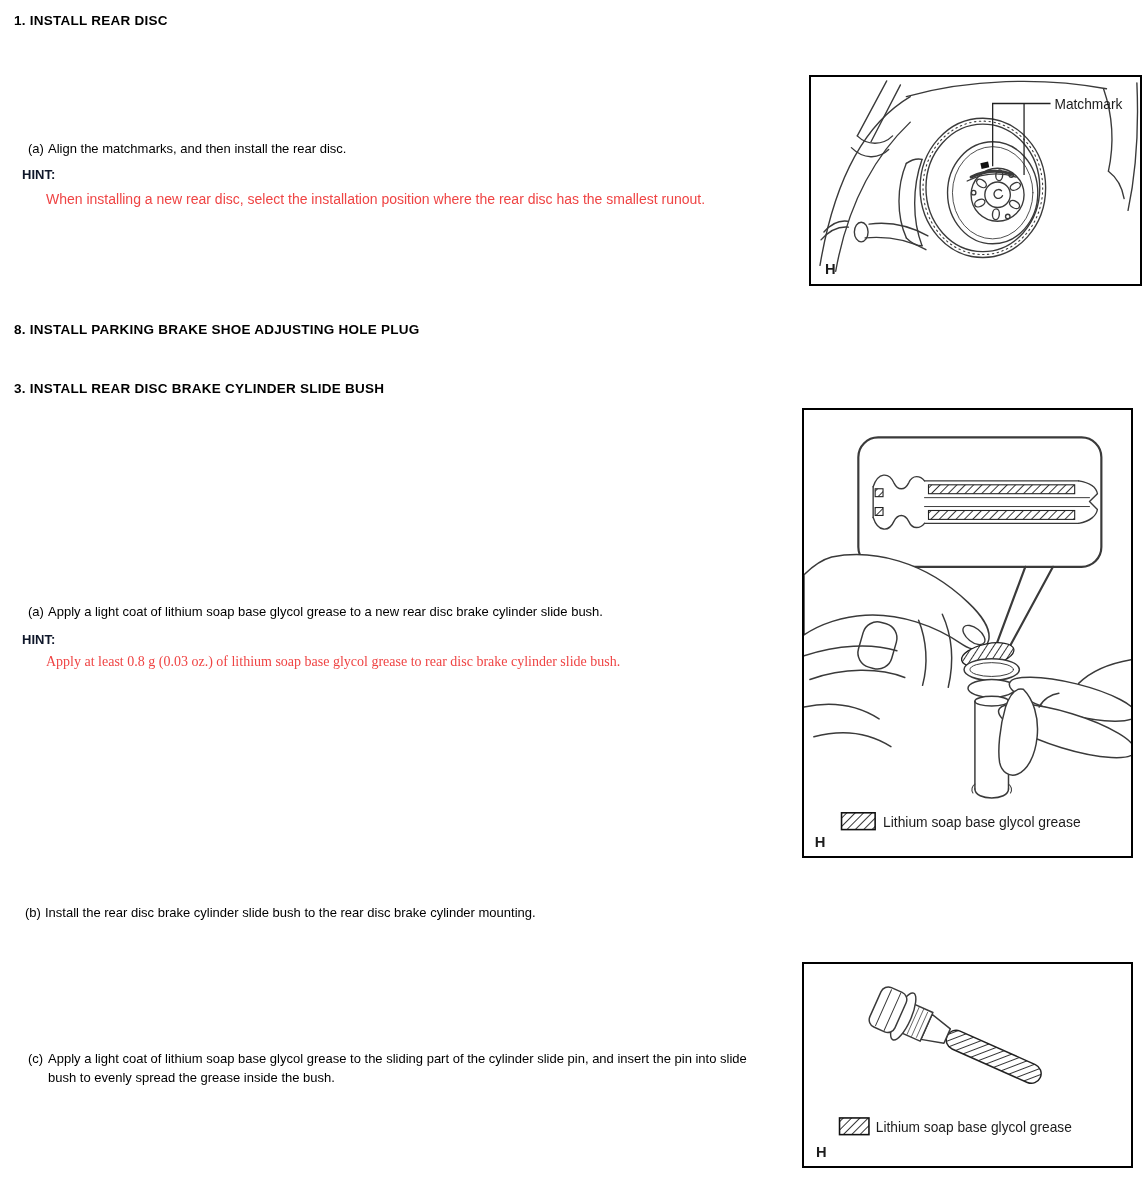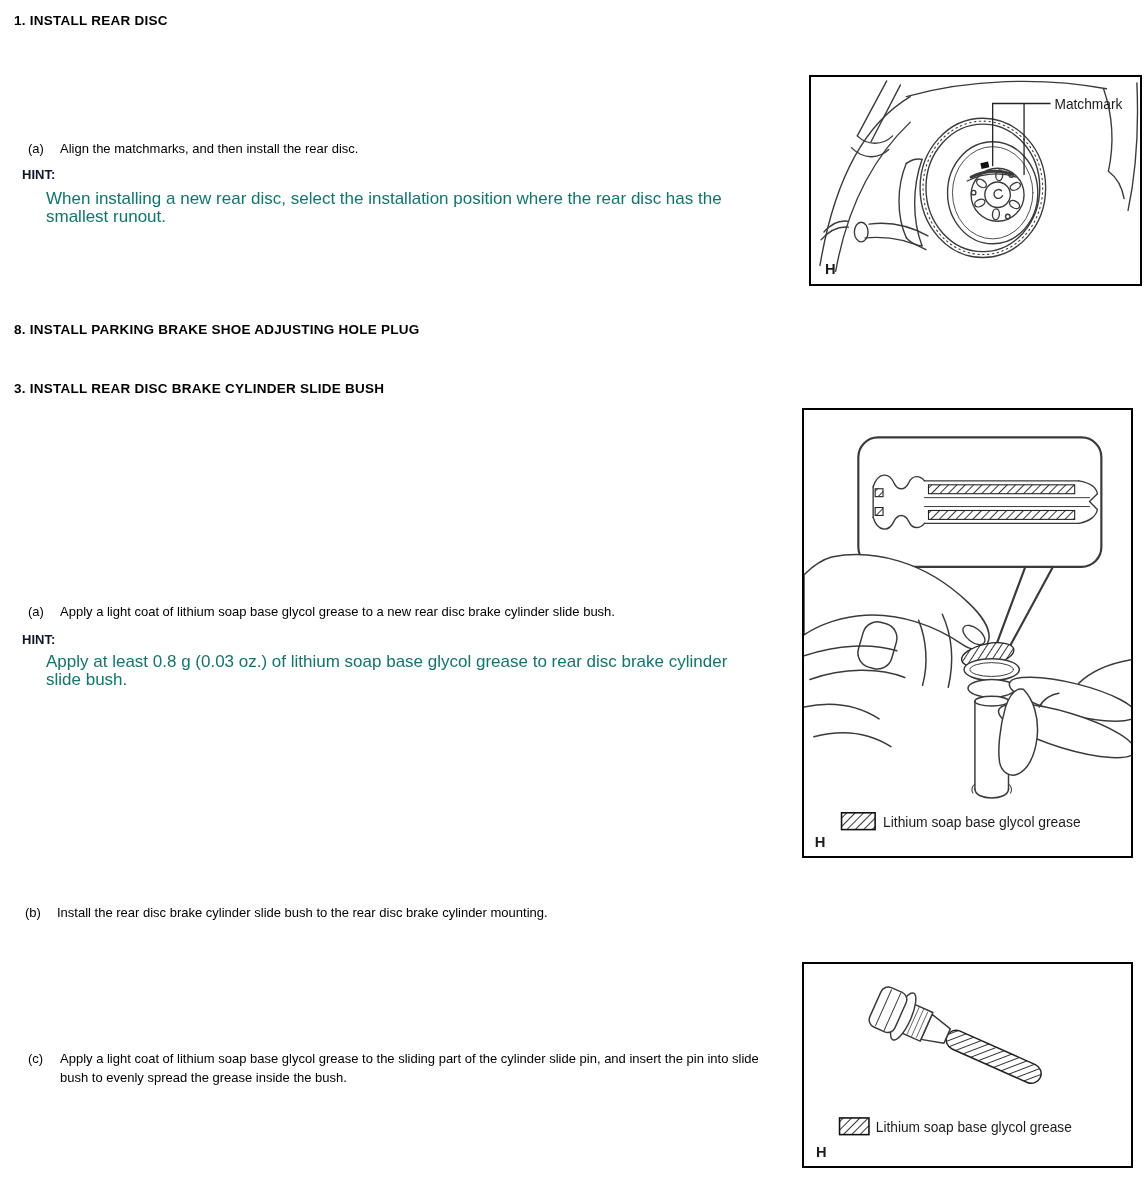--- a/index.html
+++ b/index.html
@@ -3,23 +3,23 @@
 <meta charset="utf-8">
 <style>
   html,body{margin:0;padding:0;background:#ffffff;}
   .page{
     position:relative;width:1146px;height:1201px;background:#ffffff;
     font-family:"Liberation Sans","DejaVu Sans",sans-serif;color:#000000;overflow:hidden;
   }
   .heading{position:absolute;font-size:13.5px;font-weight:bold;letter-spacing:.25px;white-space:nowrap;color:#000;}
   .step{position:absolute;display:flex;font-size:13px;line-height:19px;color:#000;}
   .step-label{flex:0 0 20px;}
-  .step-text{flex:1 1 auto;margin-left:12px;}
+  .step-text{flex:1 1 auto;}
   .hint-label{position:absolute;font-size:13px;font-weight:bold;color:#0f172a;white-space:nowrap;}
-  .hint-text{position:absolute;font-size:17px;line-height:18px;color:#0f766e;width:700px;}
+  .hint-text{position:absolute;font-size:14px;line-height:18px;color:#ef4444;width:700px;}
   .fig{position:absolute;border:2px solid #000;background:#fff;box-sizing:border-box;}
   .fig svg{display:block;width:100%;height:100%;}
   .sketch{stroke:#3a3a3a;stroke-width:1.4;fill:none;stroke-linecap:round;stroke-linejoin:round;}
   .figtext{font-family:"Liberation Sans","DejaVu Sans",sans-serif;font-size:14px;fill:#1c1c1c;}
   .figcorner{font-family:"Liberation Sans","DejaVu Sans",sans-serif;font-size:15px;font-weight:bold;fill:#1c1c1c;}
 </style>
 </head>
 <body>
 
 <div class="page">
@@ -167,21 +167,21 @@
       <text x="80" y="421" class="figtext">Lithium soap base glycol grease</text>
       <text x="11" y="442" class="figcorner">H</text>
     </svg>
   </figure>
 
   <div class="step" style="left:28px;top:602px;width:700px;">
     <span class="step-label">(a)</span>
     <span class="step-text">Apply a light coat of lithium soap base glycol grease to a new rear disc brake cylinder slide bush.</span>
   </div>
   <div class="hint-label" style="left:22px;top:632px;">HINT:</div>
-  <div class="hint-text" style="left:46px;top:653px;">Apply at least 0.8 g (0.03 oz.) of lithium soap base glycol grease to rear disc brake cylinder slide bush.</div>
+  <div class="hint-text" style="left:46px;top:653px;font-family:Liberation Serif, serif;">Apply at least 0.8 g (0.03 oz.) of lithium soap base glycol grease to rear disc brake cylinder slide bush.</div>
 
   <div class="step" style="left:25px;top:903px;width:720px;">
     <span class="step-label">(b)</span>
     <span class="step-text">Install the rear disc brake cylinder slide bush to the rear disc brake cylinder mounting.</span>
   </div>
 
   <figure class="fig" style="left:802px;top:962px;width:331px;height:206px;margin:0;">
     <svg viewBox="0 0 331 206">
       <defs>
         <pattern id="h3" width="6" height="6" patternUnits="userSpaceOnUse" patternTransform="rotate(45)">

